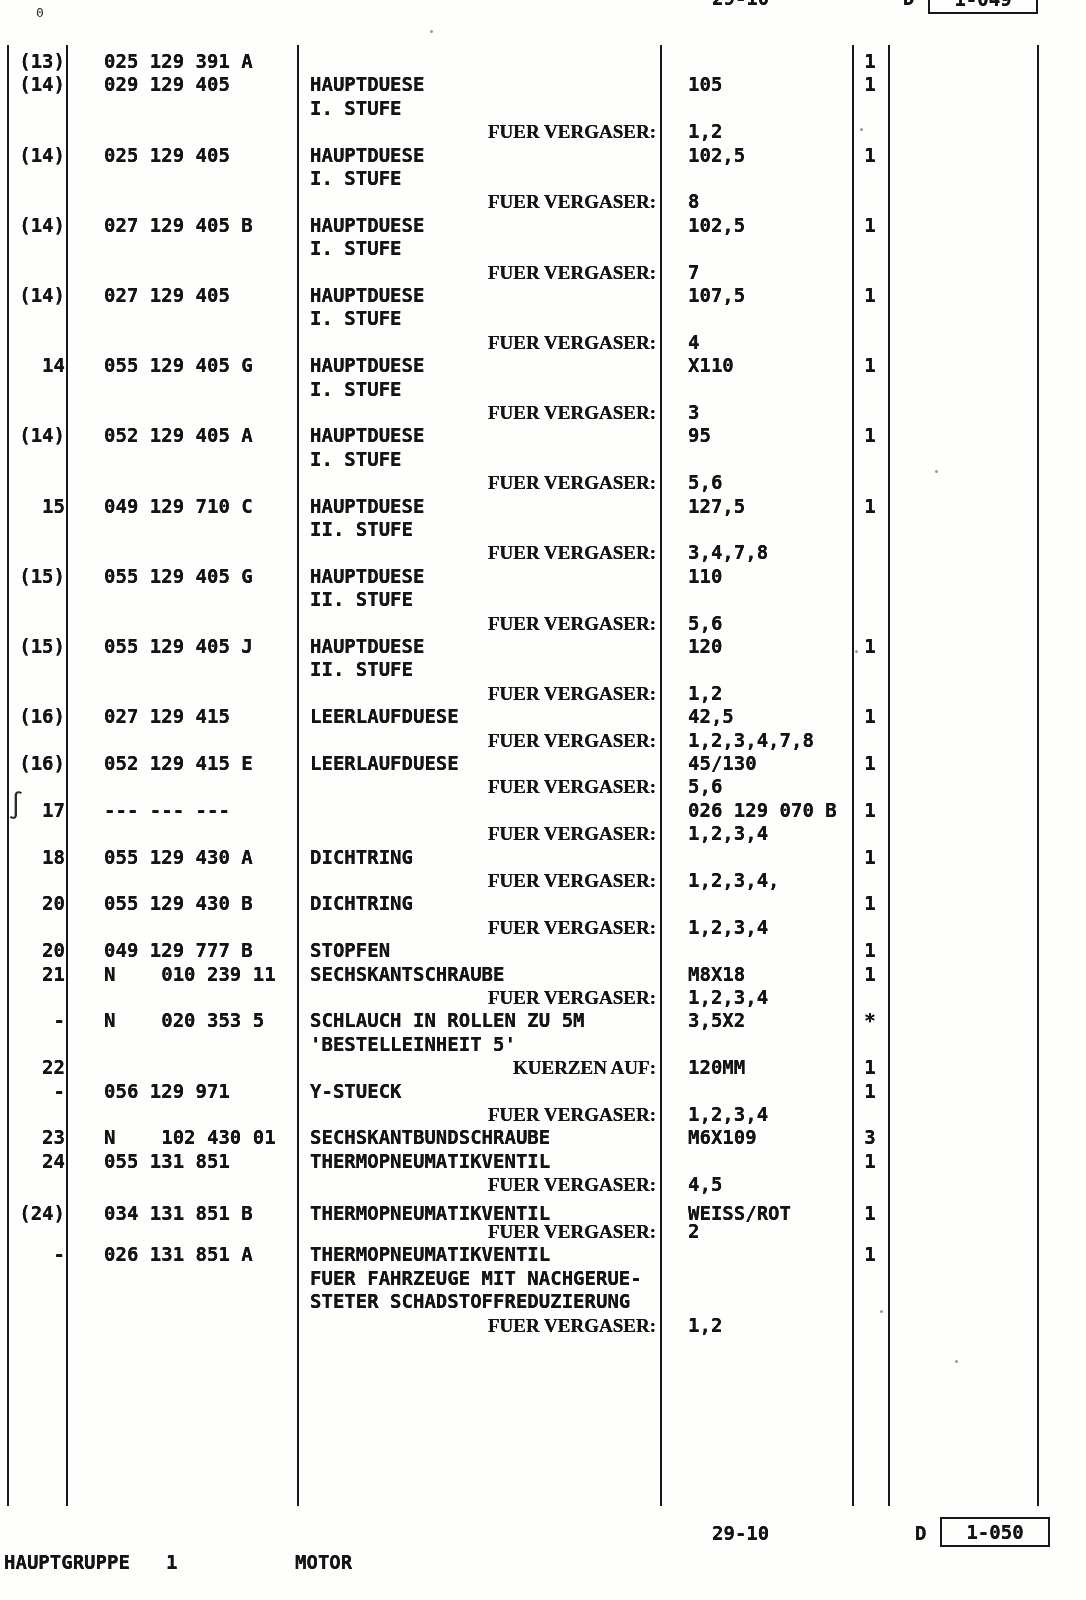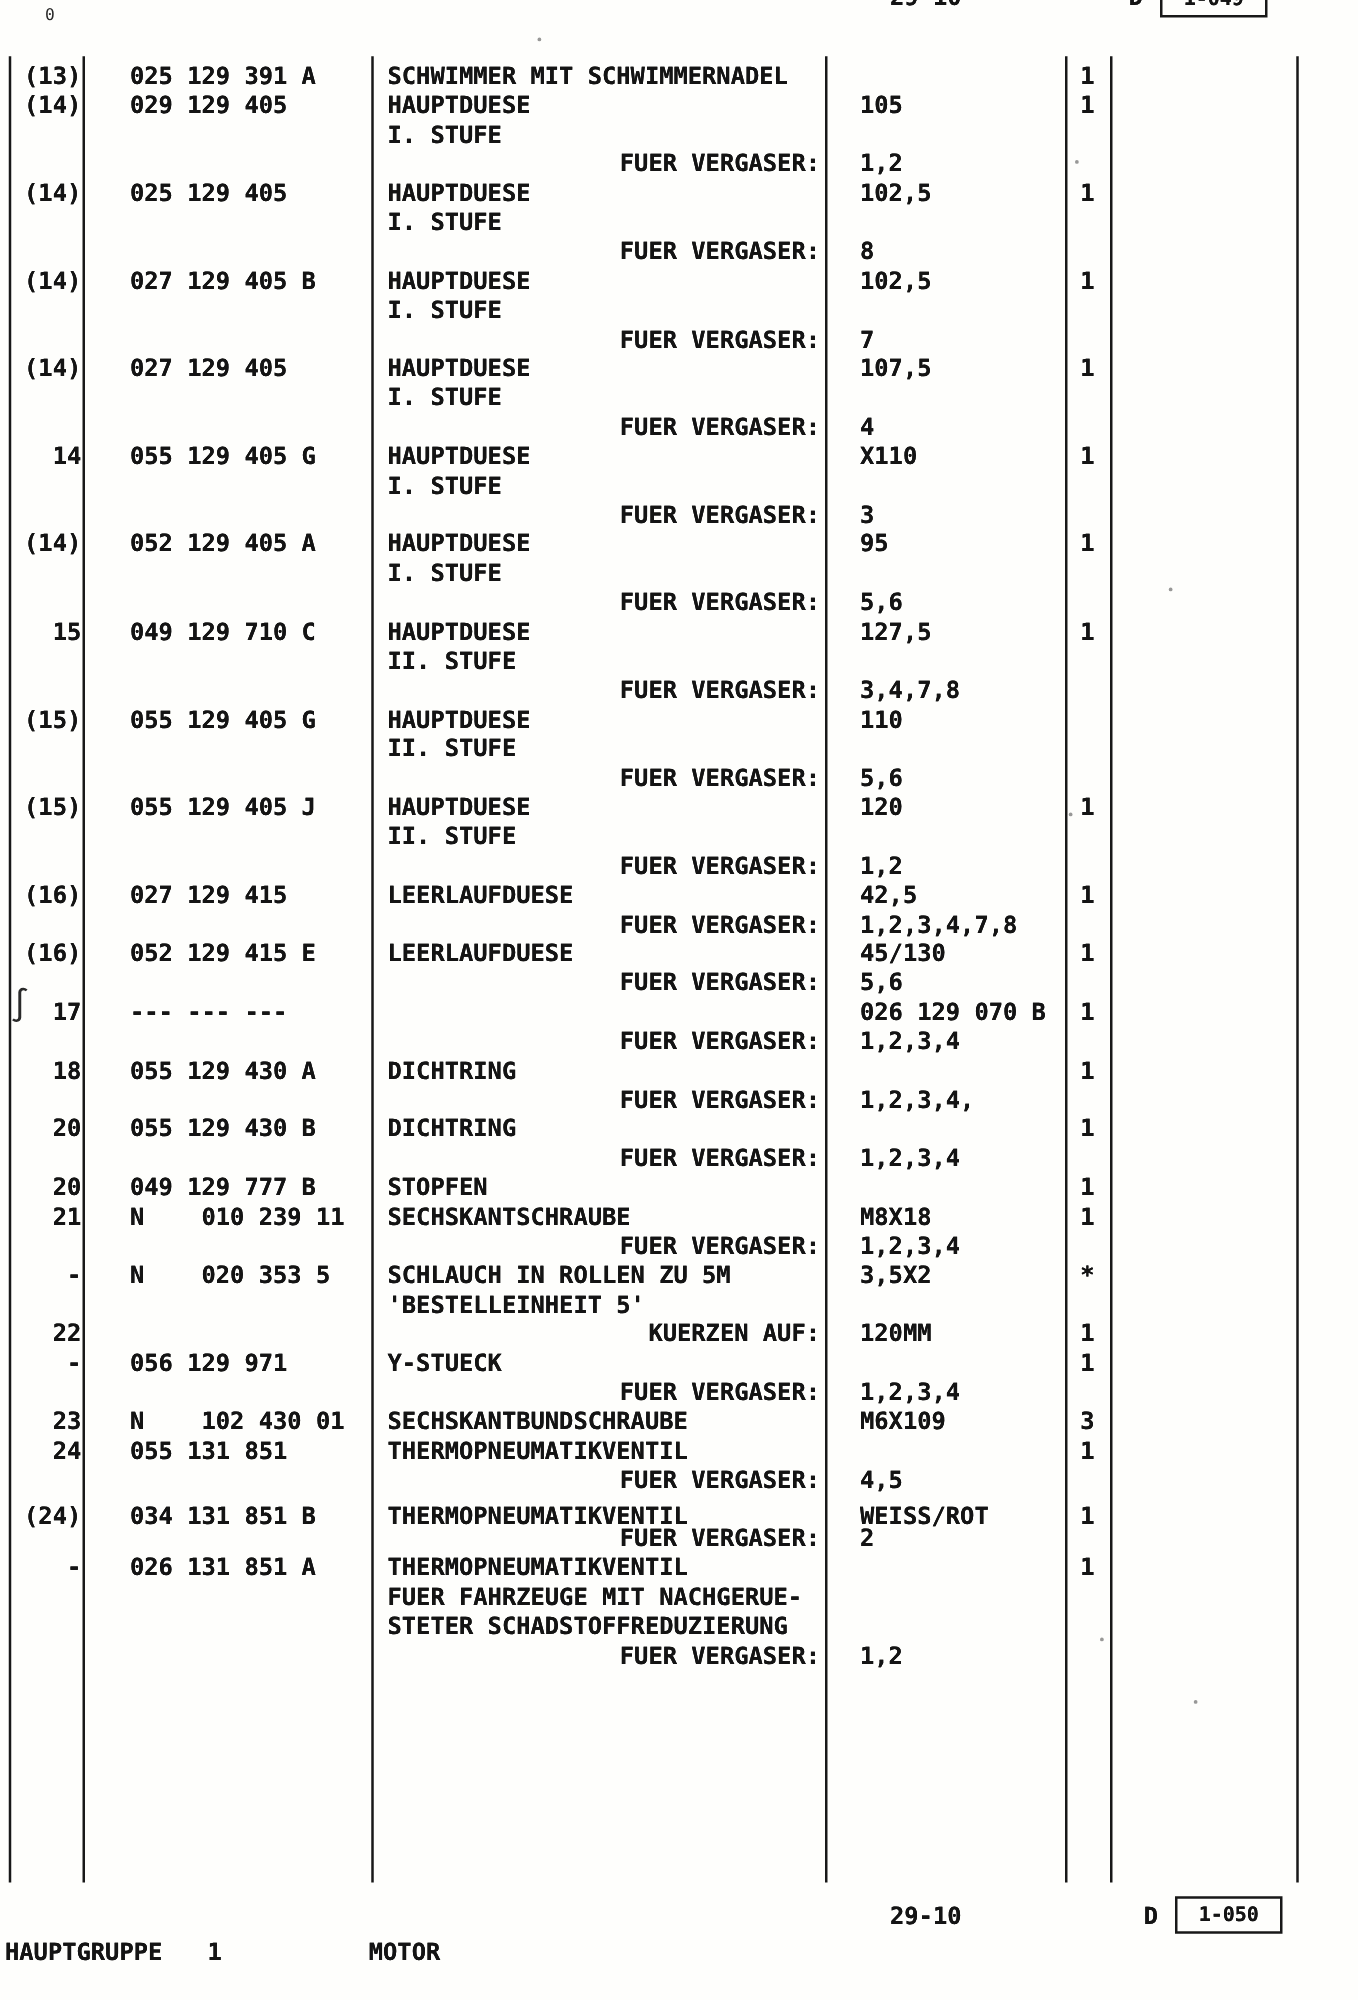--- a/index.html
+++ b/index.html
@@ -17,29 +17,29 @@
   .vline {
     position:absolute; top:45px; height:1461px; width:2px;
     background:#181818;
   }
   
   .tline { position:absolute; left:0; width:1086px; height:24px; line-height:23.4px; font-size:19px; }
   .tline span { position:absolute; top:0; white-space:pre; text-shadow:0 0 .4px #000; }
   .f-pos   { left:8px;   width:57px;  text-align:right; }
   .f-part  { left:104px; }
   .f-desc  { left:310px; }
-  .f-label { left:298px; width:358px; text-align:right; }
+  .f-label { left:298px; width:358px; text-align:right;font-family:Liberation Serif, serif; }
   .f-spec  { left:672px;margin-left:16px; }
   .f-qty   { left:852px; width:36px;  text-align:center; }
   
   .pagenum { position:absolute; font-size:19px; text-shadow:0 0 .4px #000; white-space:pre; }
   .refbox {
     position:absolute; border:2px solid #181818;
-    font-size:16px; text-align:center; text-shadow:0 0 .4px #000;
-    padding:1px 8px; line-height:24px; background:#fefefc;
+    font-size:19px; text-align:center; text-shadow:0 0 .4px #000;
+    padding:1px 20px; line-height:24px; background:#fefefc;
   }
   .artifact { position:absolute; font-weight:400; color:#2a2a2a; }
   .a0 { font-size:13px; }
   .a1 { font-size:26px; }
   
   .speck { position:absolute; width:3px; height:3px; background:#444; border-radius:50%; opacity:.55; }
 </style>
 </head>
 <body>
 
@@ -54,21 +54,20 @@
   <div class="vline" style="left:297px;"></div>
   <div class="vline" style="left:660px;"></div>
   <div class="vline" style="left:852px;"></div>
   <div class="vline" style="left:888px;"></div>
   <div class="vline" style="left:1037px;"></div>
 
   <div id="lines">
       <div class="tline" style="top: 50px;">
         <span class="f-pos">(13)</span>
         <span class="f-part">025 129 391 A</span>
-        <span class="f-desc">SCHWIMMER MIT SCHWIMMERNADEL</span>
         <span class="f-qty">1</span>
       </div>
       <div class="tline" style="top: 73.4px;">
         <span class="f-pos">(14)</span>
         <span class="f-part">029 129 405</span>
         <span class="f-desc">HAUPTDUESE</span>
         <span class="f-spec">105</span>
         <span class="f-qty">1</span>
       </div>
       <div class="tline" style="top: 96.8px;">

